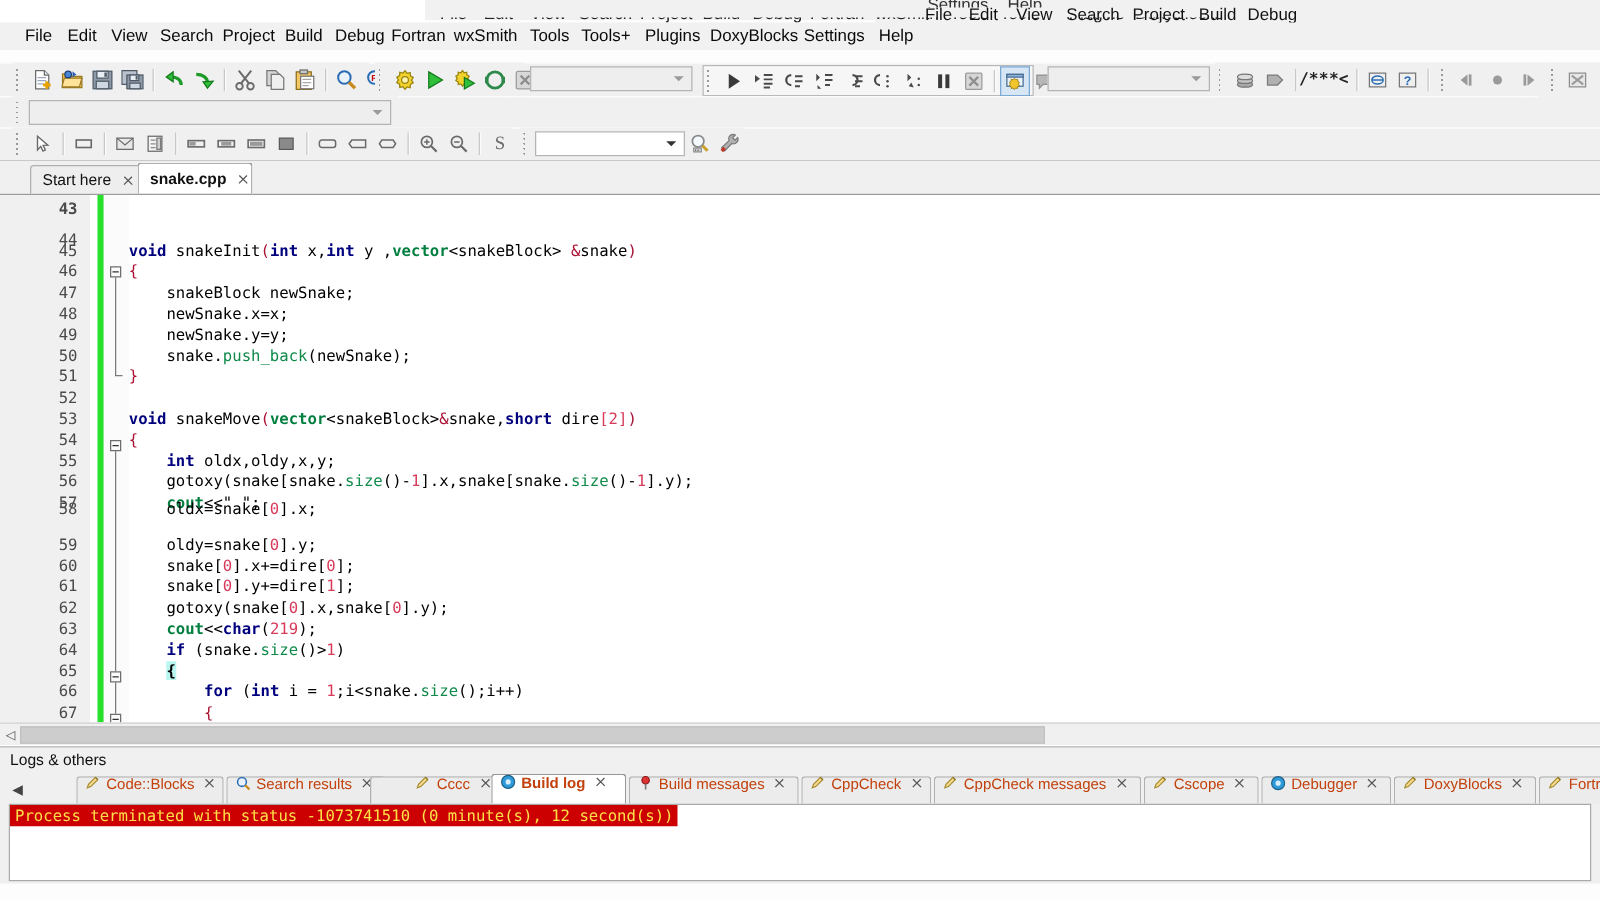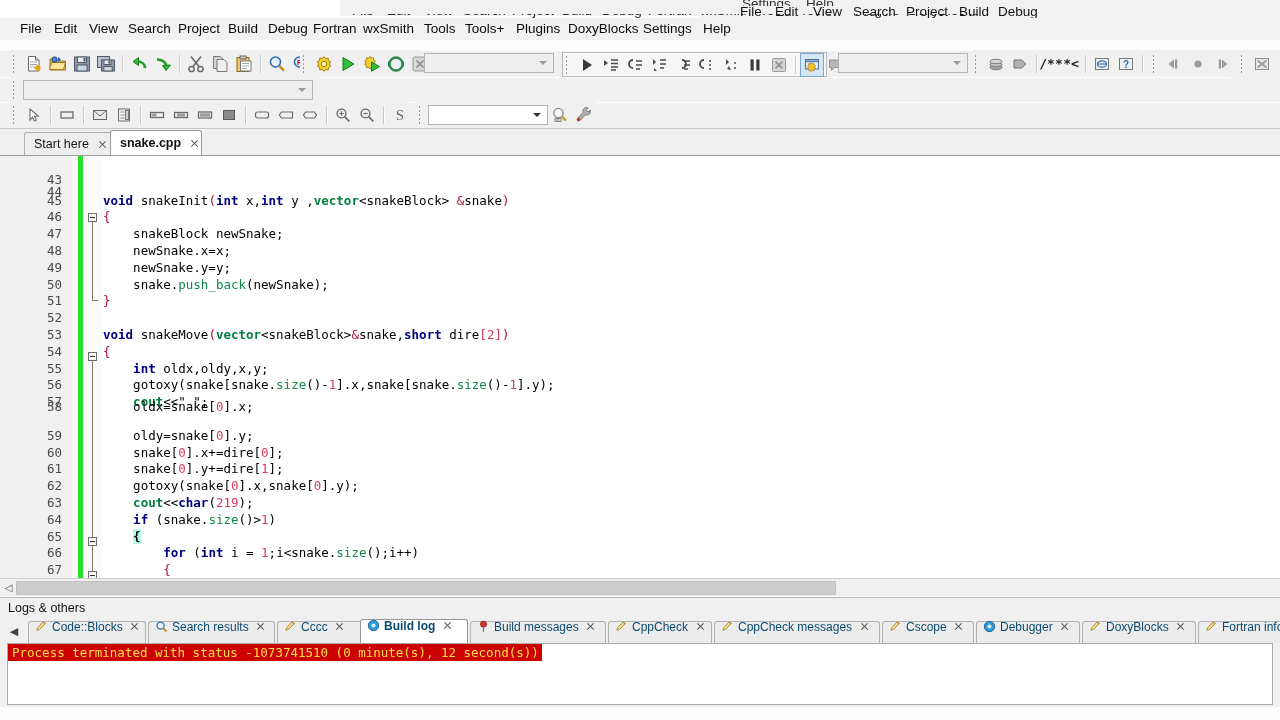--- a/index.html
+++ b/index.html
@@ -160,22 +160,23 @@
   }
   .logtitle{position:absolute;left:8px;top:3px;font-size:12.5px;color:#111;}
   .lognb{position:absolute;left:6px;top:21px;width:1274px;height:24px;}
   .logleftarrow{
     position:absolute;left:2px;top:4px;width:12px;height:16px;
     display:flex;align-items:center;justify-content:center;color:#444;font-size:11px;
   }
   .logtab{
     position:absolute;top:2px;height:22px;box-sizing:border-box;
     background:#ececec;border:1px solid #b0b0b0;border-bottom:none;border-radius:3px 3px 0 0;
-    display:flex;align-items:center;padding:0 5px 12px 6px;font-size:12px;color:#0c4a6e;
+    display:flex;align-items:center;padding:0 5px 12px 6px;font-size:12px;color:#c2410c;
     white-space:nowrap;
+    margin-left:33px;
   }
   .logtab.active{background:#ffffff;top:0;height:24px;font-weight:bold;border-color:#969696;}
   .logtab .x{margin-left:7px;width:10px;height:10px;position:relative;flex:0 0 auto;}
   .logtab .x:before,.logtab .x:after{
     content:"";position:absolute;left:0.5px;top:4.5px;width:9px;height:1.3px;background:#555;
   }
   .logtab .x:before{transform:rotate(45deg);}
   .logtab .x:after{transform:rotate(-45deg);}
   .logtab .ico{width:13px;height:13px;margin-right:4px;flex:0 0 auto;display:block;}
   .logbody{
@@ -704,21 +705,21 @@
     <div class="codegrid">
       <div class="gutter"></div>
       <div class="changebar"></div>
       <div class="foldmargin"></div>
 
       <div class="foldline" style="left:92px;top:62px;height:82px;"></div>
       <div class="foldend" style="left:92px;top:144px;width:6px;"></div>
       <div class="foldline" style="left:92px;top:200px;height:227px;"></div>
 
       <div class="code">
-          <div class="ln" style="top: 16px;"><span class="num">43</span><span class="src"></span></div>
+          <div class="ln" style="top: 3px; font-weight: bold;"><span class="num">43</span><span class="src"></span></div>
           <div class="ln" style="top: 28px;"><span class="num">44</span><span class="src"></span></div>
           <div class="ln" style="top: 36.6px;"><span class="num">45</span><span class="src"><span class="kw">void </span><span class="plain">snakeInit</span><span class="op">(</span><span class="kw">int</span><span class="plain"> x,</span><span class="kw">int</span><span class="plain"> y ,</span><span class="ty">vector</span><span class="plain">&lt;snakeBlock&gt; </span><span class="op">&amp;</span><span class="plain">snake</span><span class="op">)</span></span></div>
           <div class="ln" style="top: 53.4px;"><span class="num">46</span><span class="src"><span class="op">{</span></span></div>
           <div class="ln" style="top: 70.2px;"><span class="num">47</span><span class="src"><span class="plain">    snakeBlock newSnake;</span></span></div>
           <div class="ln" style="top: 87px;"><span class="num">48</span><span class="src"><span class="plain">    newSnake.x=x;</span></span></div>
           <div class="ln" style="top: 103.8px;"><span class="num">49</span><span class="src"><span class="plain">    newSnake.y=y;</span></span></div>
           <div class="ln" style="top: 120.6px;"><span class="num">50</span><span class="src"><span class="plain">    snake.</span><span class="fn">push_back</span><span class="plain">(newSnake);</span></span></div>
           <div class="ln" style="top: 137.4px;"><span class="num">51</span><span class="src"><span class="op">}</span></span></div>
           <div class="ln" style="top: 154.2px;"><span class="num">52</span><span class="src"></span></div>
           <div class="ln" style="top: 171px;"><span class="num">53</span><span class="src"><span class="kw">void </span><span class="plain">snakeMove</span><span class="op">(</span><span class="ty">vector</span><span class="plain">&lt;snakeBlock&gt;</span><span class="op">&amp;</span><span class="plain">snake,</span><span class="kw">short</span><span class="plain"> dire</span><span class="num2">[</span><span class="num2">2</span><span class="num2">]</span><span class="op">)</span></span></div>
@@ -767,21 +768,21 @@
 
       <div class="logtab" style="left:142px;width:127px;">
         <svg class="ico" viewBox="0 0 14 14">
             <circle cx="6" cy="6" r="3.8" fill="#e9f2fb" stroke="#2b6db5" stroke-width="1.3"></circle>
             <path d="M8.8 8.8l3.6 3.6" stroke="#c88a20" stroke-width="2"></path>
           </svg>
         <span>Search results</span>
         <span class="x"></span>
       </div>
 
-      <div class="logtab" style="left:271px;width:103px;">
+      <div class="logtab" style="left:257px;width:103px;justify-content:flex-end;">
         <svg class="ico" viewBox="0 0 14 14">
             <path d="M2 11l1-3 6-6 2 2-6 6z" fill="#f6d98a" stroke="#a58b30"></path>
             <path d="M9 2l2 2" stroke="#8a7020"></path>
           </svg>
         <span>Cccc</span>
         <span class="x"></span>
       </div>
 
       <div class="logtab active" style="left:354px;width:108px;">
         <svg class="ico" viewBox="0 0 14 14">

